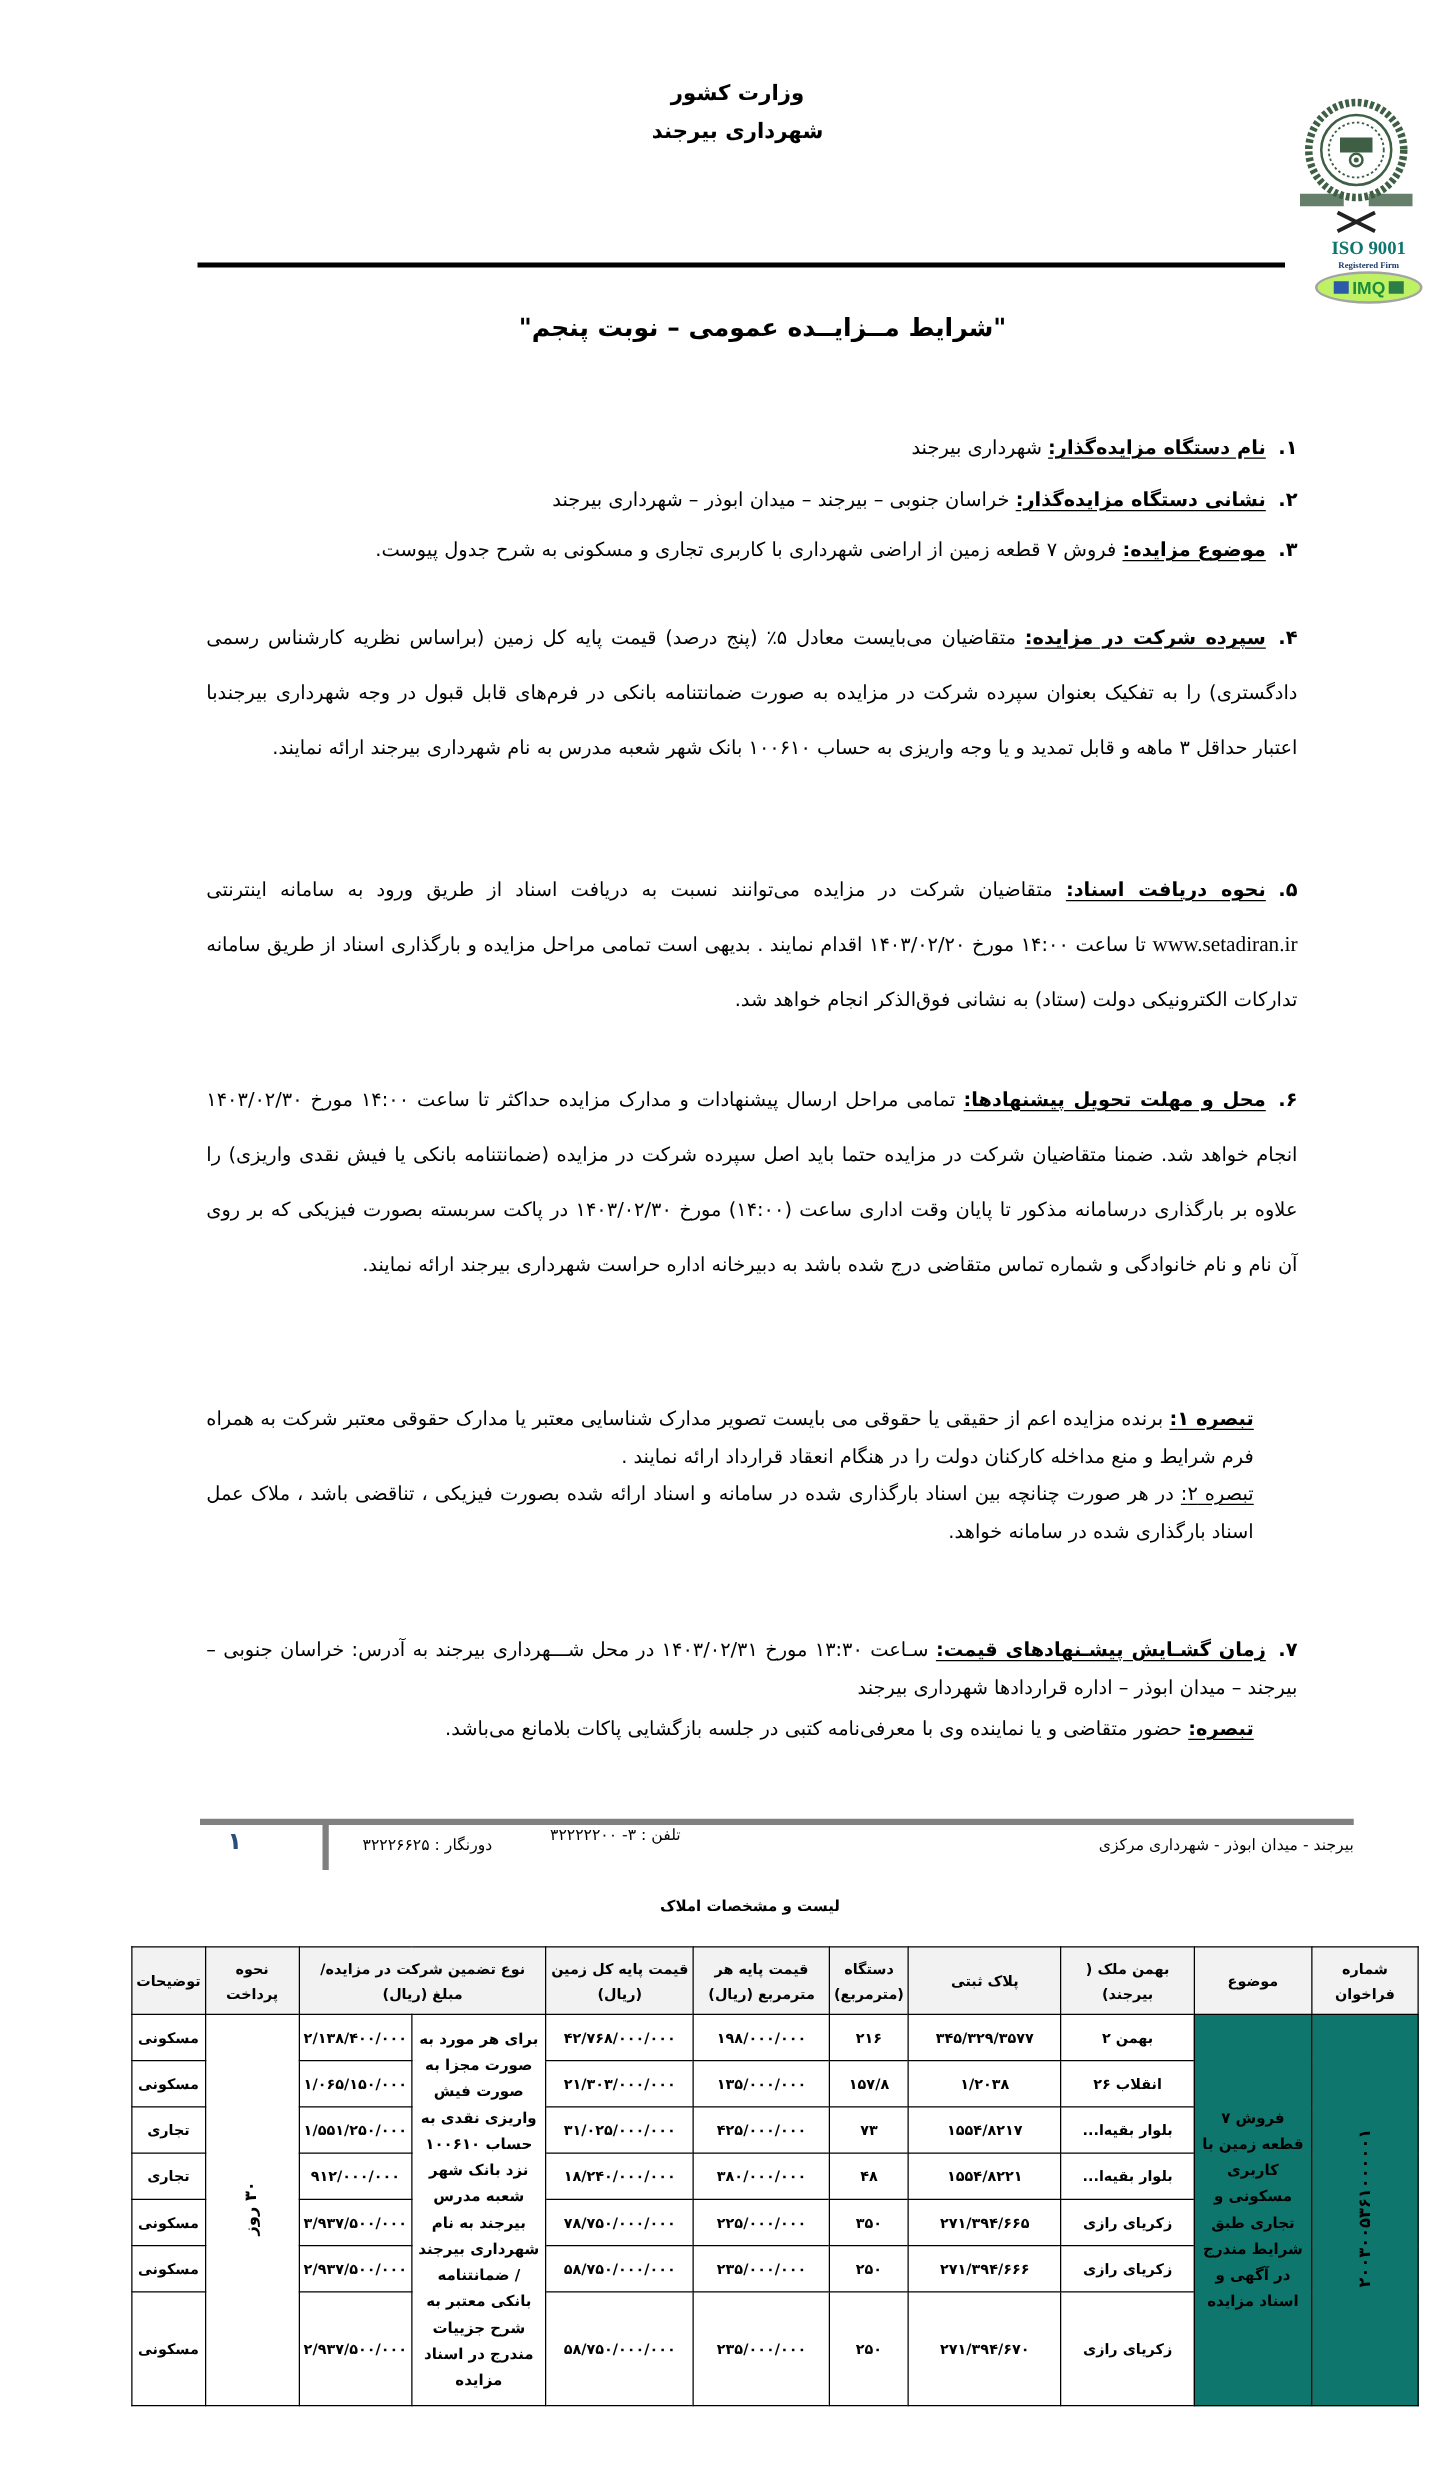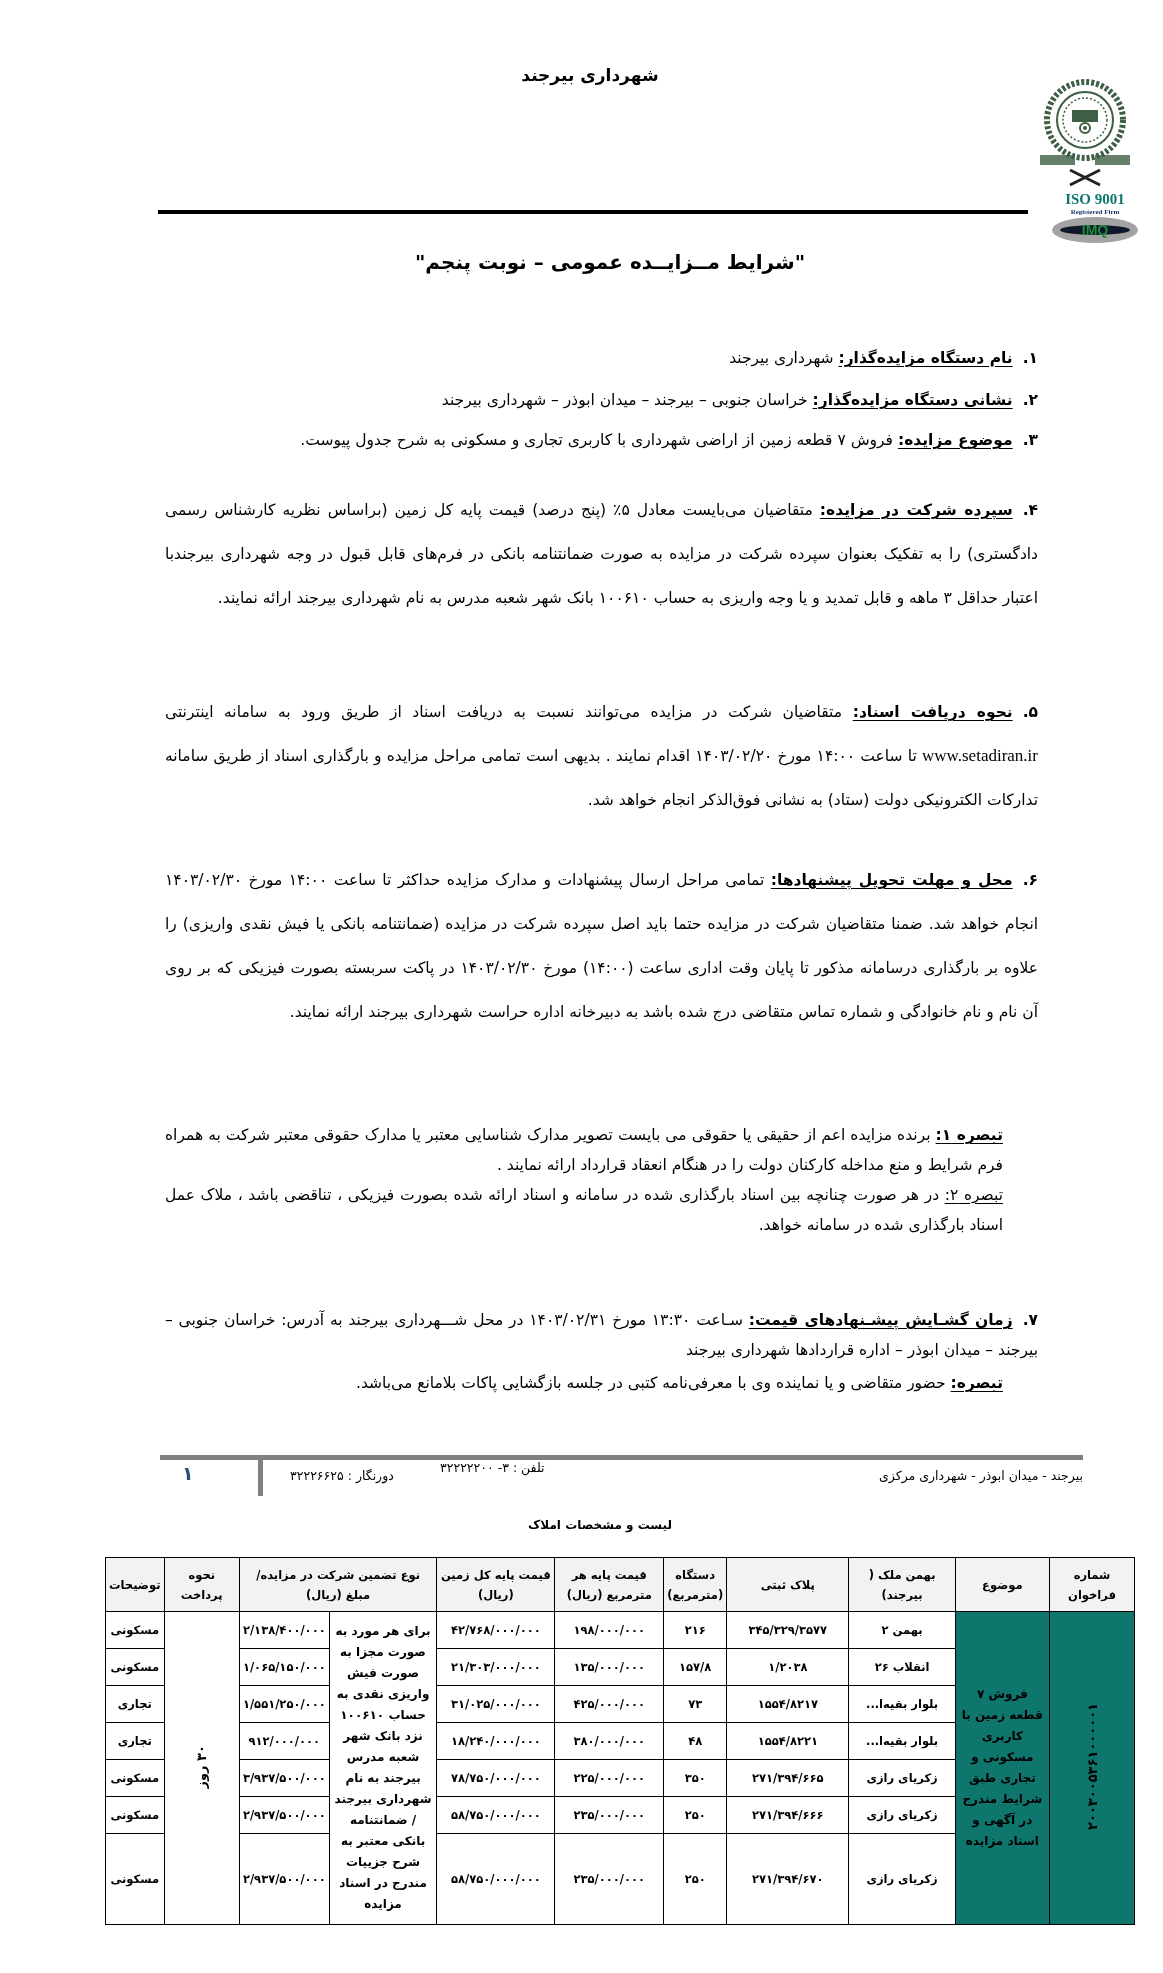--- a/index.html
+++ b/index.html
@@ -6,21 +6,21 @@
   html, body { width: 1163px; height: 1973px; background: #ffffff; overflow: hidden; }
   body { position: relative; font-family: "DejaVu Sans", sans-serif; color: #000; direction: rtl; }
 
   .header { position: absolute; top: 60px; left: 430px; width: 320px; text-align: center; }
   .header div { font-weight: bold; font-size: 17px; line-height: 30px; }
 
   .logo { position: absolute; top: 70px; left: 1030px; width: 110px; height: 120px; }
   .iso { position: absolute; top: 190px; left: 1040px; width: 110px; text-align: center; direction: ltr; }
   .iso .iso-title { font-family: "Liberation Serif", serif; font-weight: bold; font-size: 15px; color: #0f766e; line-height: 18px; }
   .iso .iso-sub { font-family: "Liberation Serif", serif; font-size: 7px; color: #1e3a6b; font-weight: bold; }
-  .iso .imq { margin: 1px auto 0; width: 86px; height: 26px; border: 8px solid #a3a3a3; border-radius: 50%; display: flex; align-items: center; justify-content: center; gap: 3px; background: #0f172a; flex-direction: column; }
+  .iso .imq { margin: 1px auto 0; width: 86px; height: 26px; border: 2px solid #a3a3a3; border-radius: 50%; display: flex; align-items: center; justify-content: center; gap: 3px; background: #bef264; }
   .iso .imq .sq { width: 12px; height: 10px; background: #2e7d46; }
   .iso .imq .sq2 { width: 12px; height: 10px; background: #2a5aa8; }
   .iso .imq .t { font-family: "Liberation Sans", sans-serif; font-weight: bold; font-size: 14px; color: #1b8c3c; }
 
   .top-rule { position: absolute; top: 210px; left: 158px; width: 870px; height: 4px; background: #000; }
 
   .doc-title { position: absolute; top: 250px; left: 300px; width: 620px; text-align: center; font-weight: bold; font-size: 20px; }
 
   .section { position: absolute; right: 125px; left: 165px; font-size: 15.5px; text-align: justify; }
   .section .num { font-weight: bold; margin-left: 10px; }
@@ -45,20 +45,21 @@
   table.props td { height: 37px; font-weight: bold; }
   table.props td.shade { background: #0f766e; }
   table.props td.last { height: 91px; }
   .vert { writing-mode: vertical-rl; transform: rotate(180deg); font-weight: bold; font-size: 13px; display: inline-block; }
   .wrap-cell { line-height: 21px; font-weight: bold; font-size: 12px; }
 </style>
 </head>
 <body>
 
 <div class="header">
+  <div>وزارت کشور</div>
   <div>شهرداری بیرجند</div>
 </div>
 
 <div class="logo">
   <svg width="110" height="120" viewBox="0 0 110 120">
     <circle cx="55" cy="50" r="38" fill="none" stroke="#3f5f45" stroke-width="6" stroke-dasharray="3 2"></circle>
     <circle cx="55" cy="50" r="28" fill="none" stroke="#3f5f45" stroke-width="2"></circle>
     <circle cx="55" cy="50" r="22" fill="none" stroke="#3f5f45" stroke-width="1.5" stroke-dasharray="2 2"></circle>
     <rect x="42" y="40" width="26" height="12" fill="#3f5f45"></rect>
     <circle cx="55" cy="58" r="5" fill="none" stroke="#3f5f45" stroke-width="2"></circle>

